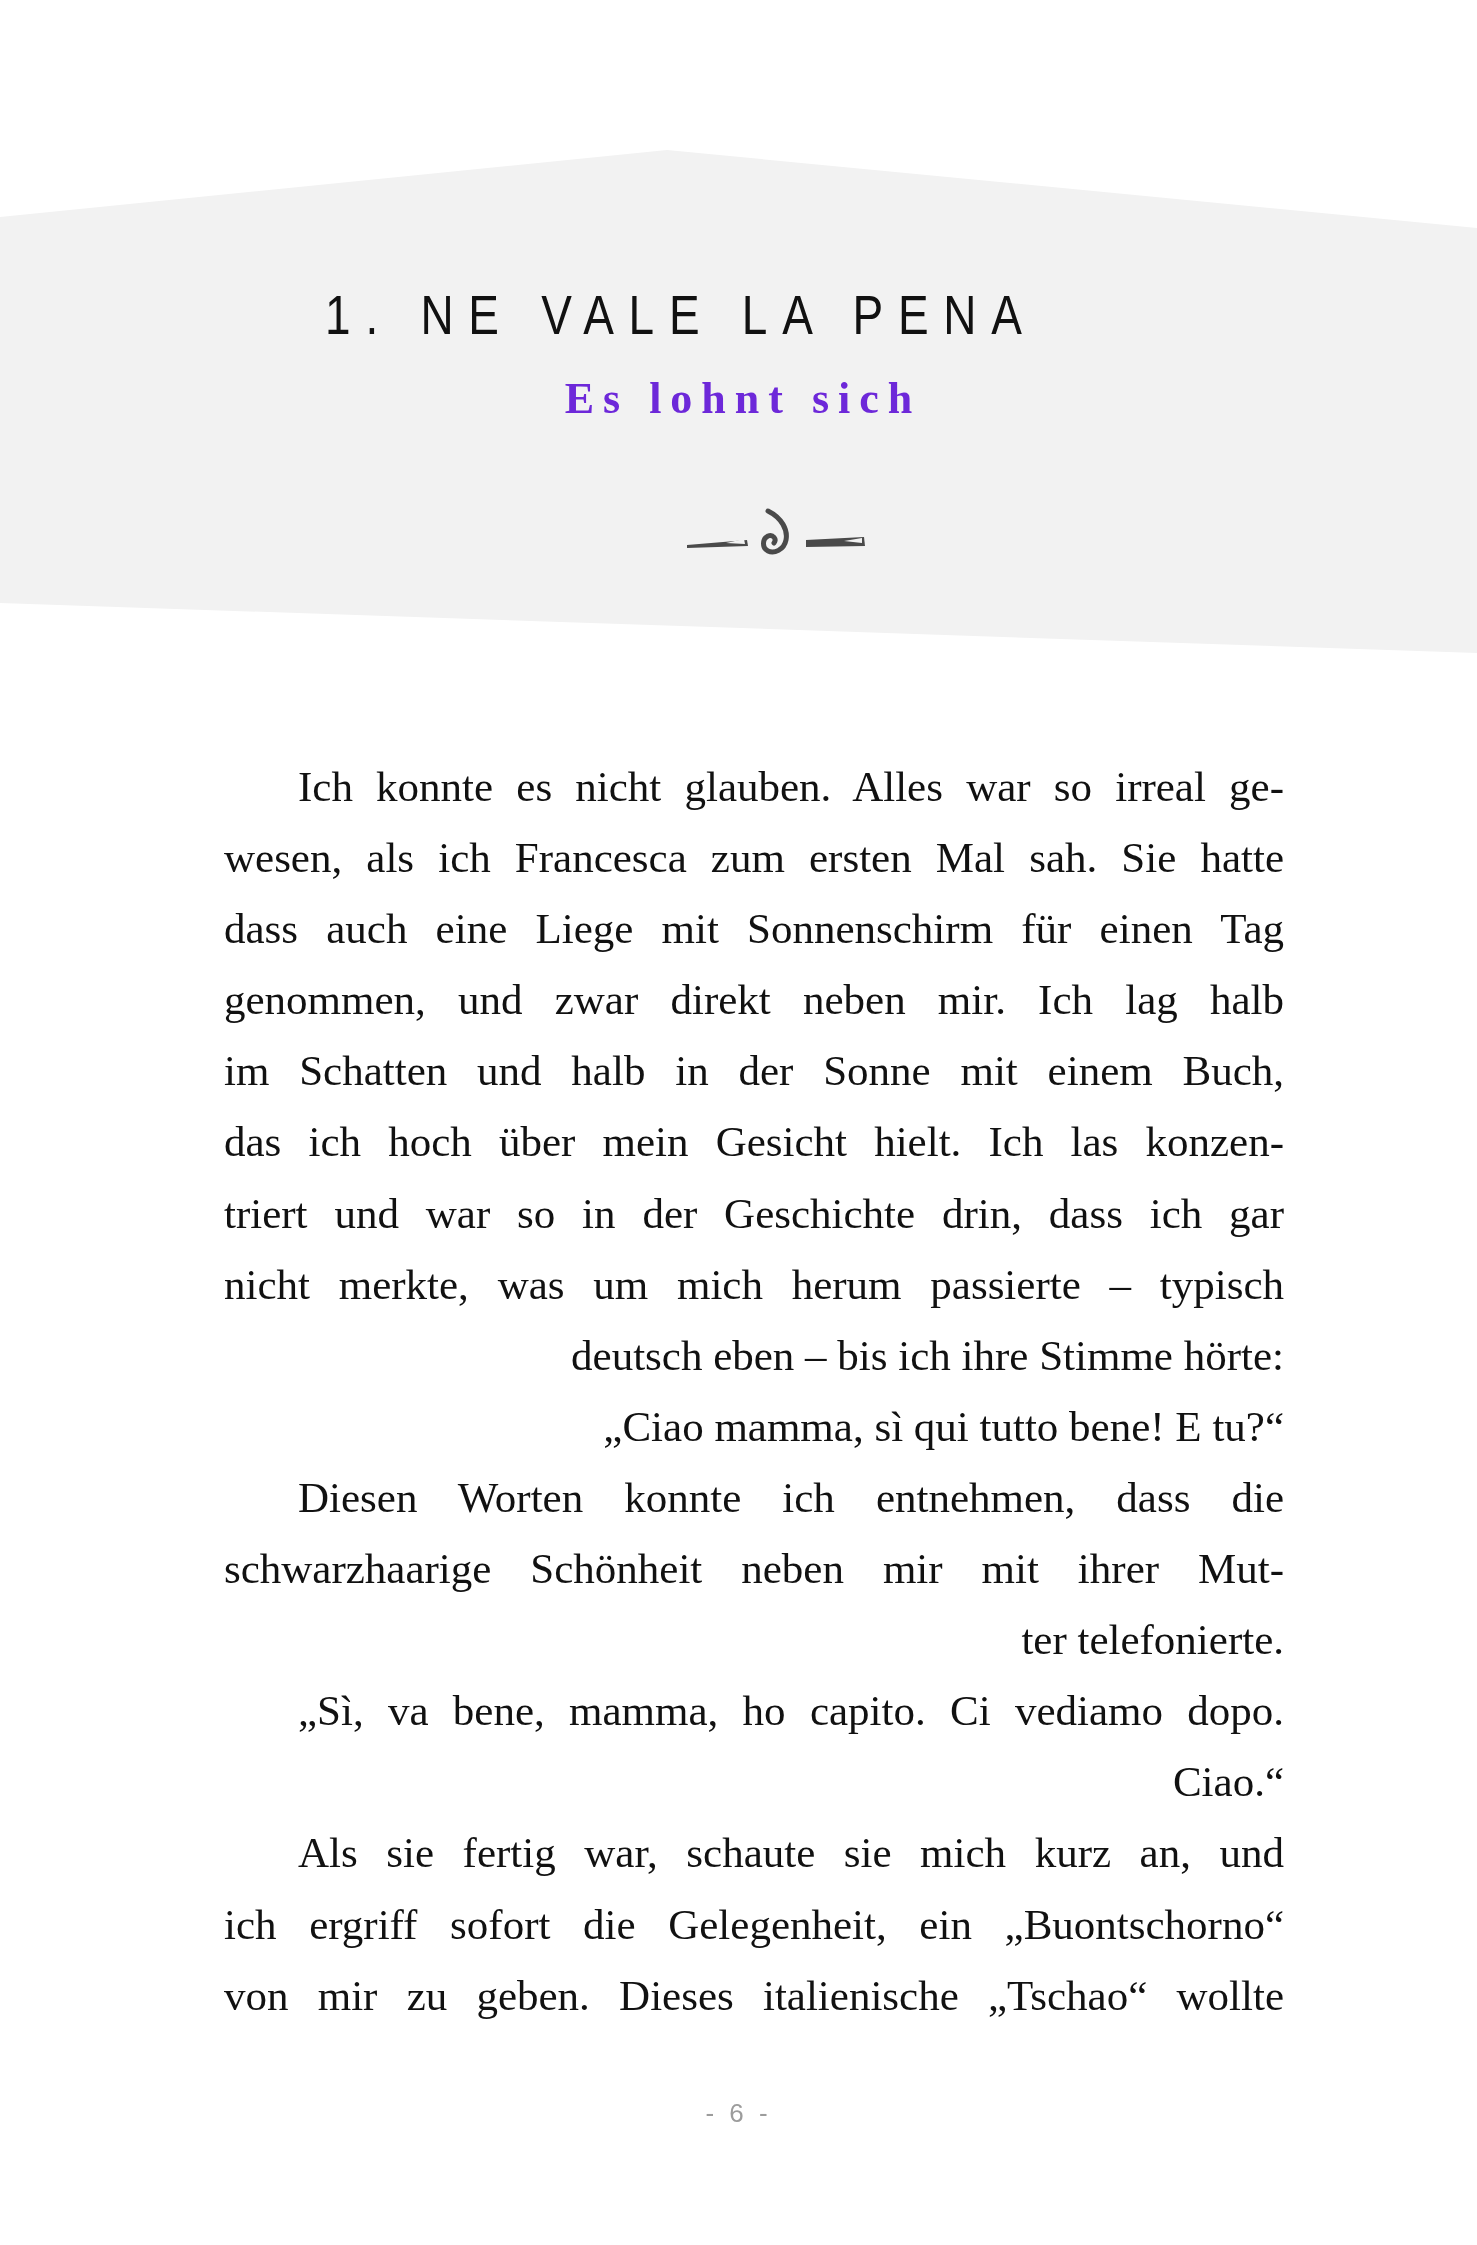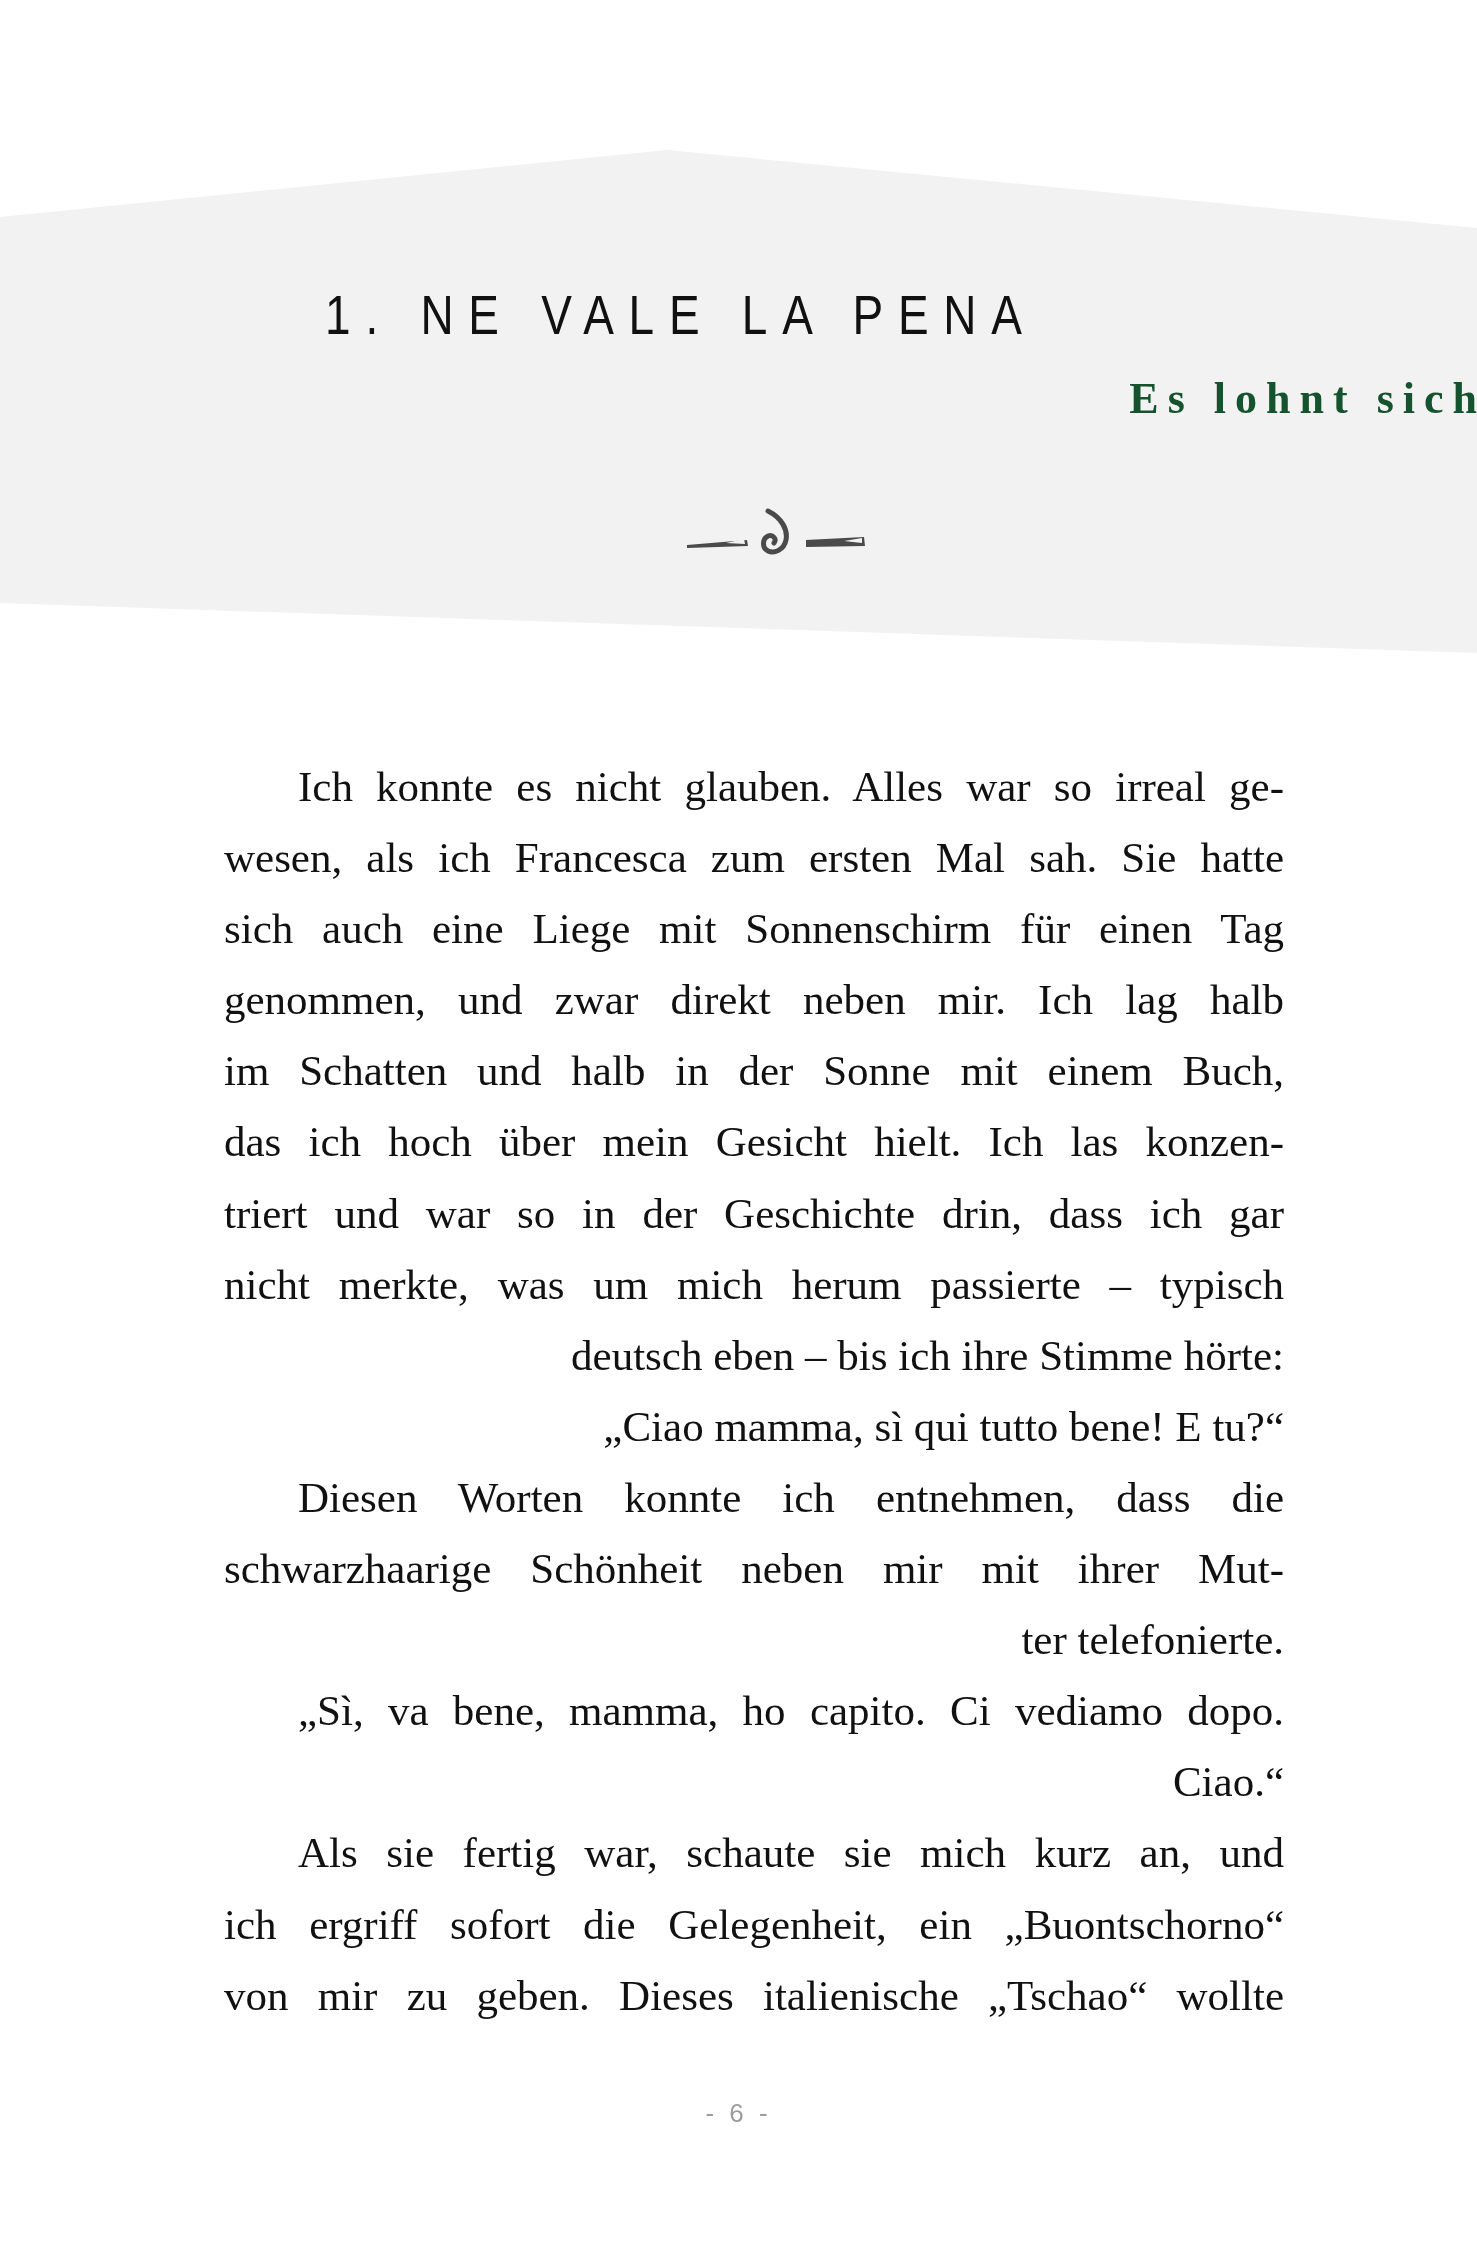--- a/index.html
+++ b/index.html
@@ -5,23 +5,23 @@
   html, body { margin: 0; padding: 0; background: #ffffff; }
   body { width: 1477px; height: 2245px; position: relative; overflow: hidden; font-family: "Liberation Serif", serif; }
   .band { position: absolute; left: 0; top: 0; width: 1477px; height: 700px; }
   .title {
     position: absolute; left: 0; width: 1343px; top: 282px; text-align: center;
     font-family: "Liberation Sans", sans-serif; font-size: 56px; line-height: 66px;
     color: #111111; white-space: nowrap;
   }
   .title span { display: inline-block; letter-spacing: 18px; transform: scaleX(0.82); transform-origin: center; margin-right: -18px; }
   .subtitle {
-    position: absolute; left: 0; width: 1477px; top: 371px; text-align: right;
+    position: absolute; left: 0; width: 1477px; top: 371px; text-align: center;
     font-family: "Liberation Serif", serif; font-weight: bold; font-size: 44px; line-height: 56px;
-    color: #14532d; white-space: nowrap;
+    color: #6d28d9; white-space: nowrap;
   }
   .subtitle span { letter-spacing: 9px; margin-right: -9px; }
   .ornament { position: absolute; left: 684px; top: 506px; width: 182px; height: 52px; }
   .body-text {
     position: absolute; left: 208px; top: 751px; width: 1060px;
     font-family: "Liberation Serif", serif; font-size: 43px; color: #111111; margin-left: 16px;
   }
   .line { height: 71.1px; line-height: 71.1px; white-space: nowrap; overflow: visible; }
   .line.j { text-align: justify; text-align-last: justify; }
   .line.l { text-align: right; }
@@ -48,21 +48,21 @@
     <polygon points="122,34 180,31 181,40 122,41"></polygon>
     <polygon points="42,37 60,33 61,38" fill="#f2f2f2"></polygon>
     <polygon points="160,35 178,32 178,37" fill="#f2f2f2"></polygon>
   </g>
   <path d="M84,5 C98,12 104,24 102,34 C100,44 90,48 84,45 C78,42 78,33 84,30 C89,28 93,33 90,37" fill="none" stroke="#4a4a4a" stroke-width="5" stroke-linecap="round"></path>
 </svg>
 
 <div class="body-text">
   <div class="line j ind">Ich konnte es nicht glauben. Alles war so irreal ge-</div>
   <div class="line j">wesen, als ich Francesca zum ersten Mal sah. Sie hatte</div>
-  <div class="line j">sich auch eine Liege mit Sonnenschirm für einen Tag</div>
+  <div class="line j">dass auch eine Liege mit Sonnenschirm für einen Tag</div>
   <div class="line j">genommen, und zwar direkt neben mir. Ich lag halb</div>
   <div class="line j">im Schatten und halb in der Sonne mit einem Buch,</div>
   <div class="line j">das ich hoch über mein Gesicht hielt. Ich las konzen-</div>
   <div class="line j">triert und war so in der Geschichte drin, dass ich gar</div>
   <div class="line j">nicht merkte, was um mich herum passierte – typisch</div>
   <div class="line l">deutsch eben – bis ich ihre Stimme hörte:</div>
   <div class="line l ind">„Ciao mamma, sì qui tutto bene! E tu?“</div>
   <div class="line j ind">Diesen Worten konnte ich entnehmen, dass die</div>
   <div class="line j">schwarzhaarige Schönheit neben mir mit ihrer Mut-</div>
   <div class="line l">ter telefonierte.</div>

